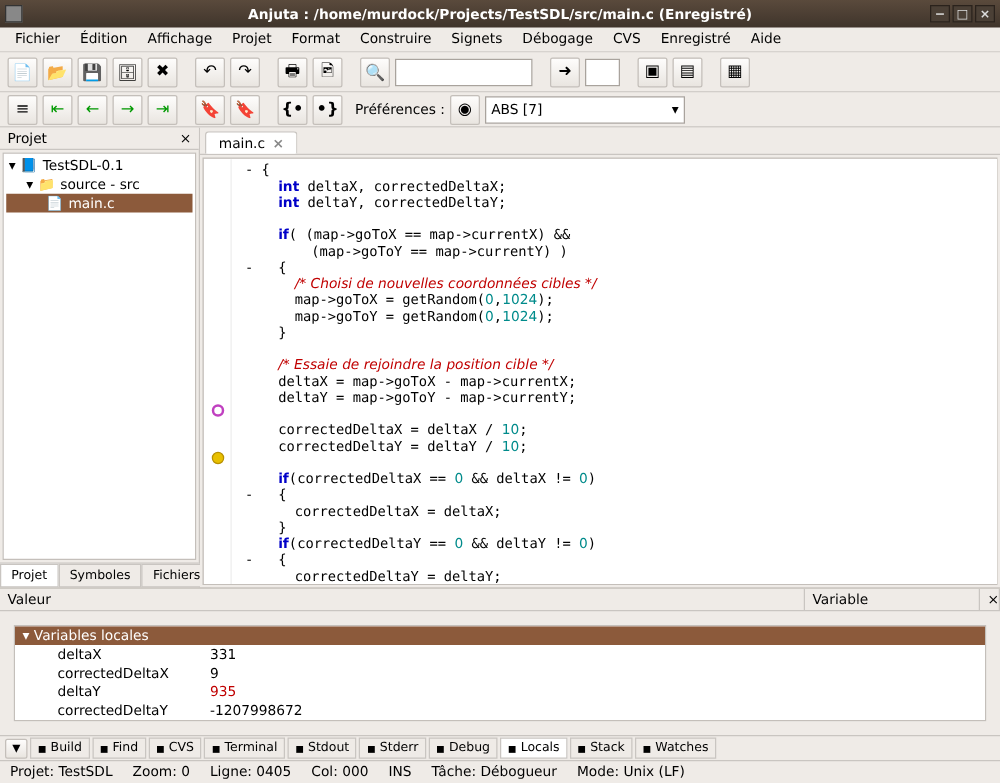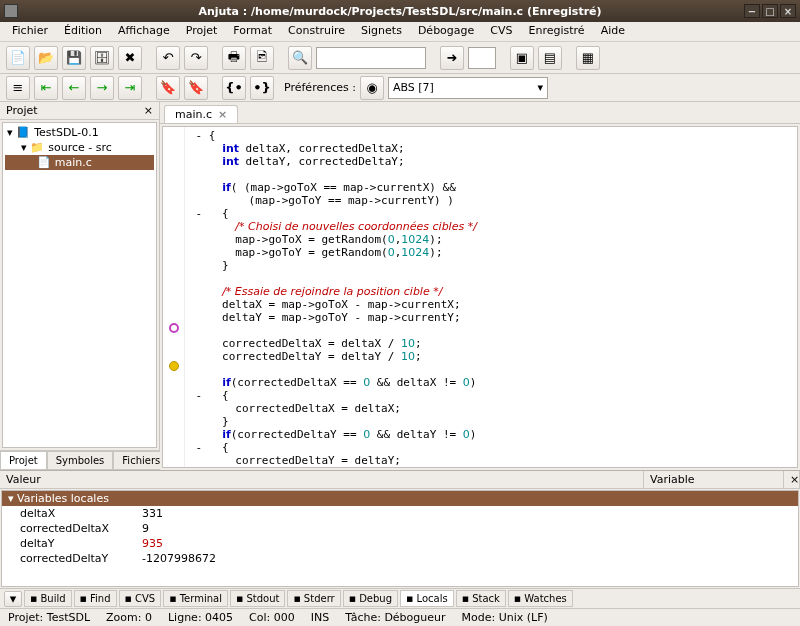--- a/index.html
+++ b/index.html
@@ -32,23 +32,23 @@
   .editor { flex:1; background:#fff; border:1px solid #c4bfba; margin:2px; overflow:auto; display:flex; }
   .gutter { width:22px; background:#fff; border-right:1px solid #eee; }
   .gutter .mark { width:10px; height:10px; border-radius:50%; margin:1px auto; }
   pre.code { font-family:"DejaVu Sans Mono",monospace; font-size:11px; line-height:13px; padding:2px 4px; white-space:pre; color:#000; }
   .k-blue { color:#0000c8; font-weight:bold; }
   .k-num  { color:#008b8b; }
   .k-com  { color:#c00000; font-style:italic; }
   .lower { height:118px; display:flex; flex-direction:column; border-top:1px solid #b8b2ac; }
   .var-head { display:flex; background:#efebe7; border-bottom:1px solid #c9c5c1; }
   .var-head div { padding:2px 6px; border-right:1px solid #c9c5c1; }
-  .var-body { flex:1; background:#fff; overflow:auto; border:1px solid #c4bfba; margin:1px; }
+  .var-body { flex:1; background:#fff; overflow:auto; border:1px solid #c4bfba; margin:11px; }
   .var-group { background:#8c5a3b; color:#fff; padding:1px 6px; font-size:11px; }
-  .var-row { display:flex; padding:1px 0; }
+  .var-row { display:flex; padding:1px 16px; }
   .var-row .n { width:140px; padding-left:18px; }
   .var-row .v { flex:1; }
   .bottom-tabbar { height:20px; display:flex; align-items:center; gap:2px; padding:0 4px; background:#efebe7; border-top:1px solid #c9c5c1; overflow:hidden;}
   .btab { border:1px solid #c9c5c1; background:#efebe7; padding:1px 5px; display:flex; align-items:center; gap:3px; font-size:10px; cursor:pointer; white-space:nowrap;}
   .btab.active { background:#fff; }
   .statusbar { height:18px; background:#efebe7; border-top:1px solid #c9c5c1; display:flex; align-items:center; gap:16px; padding:0 8px; font-size:10px;}
 </style>
 </head>
 <body>
 

